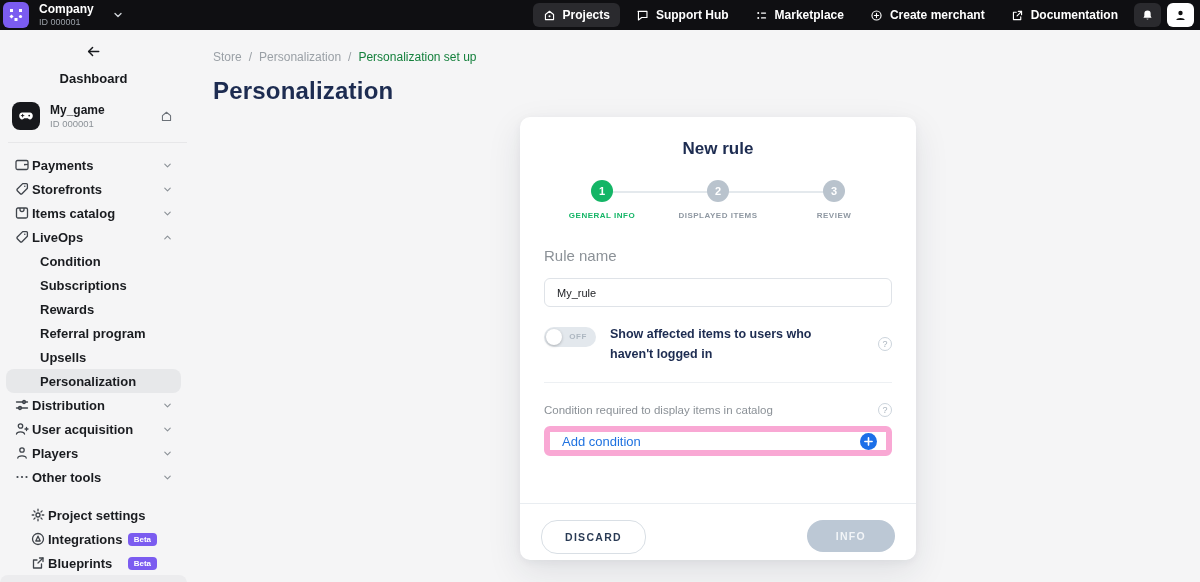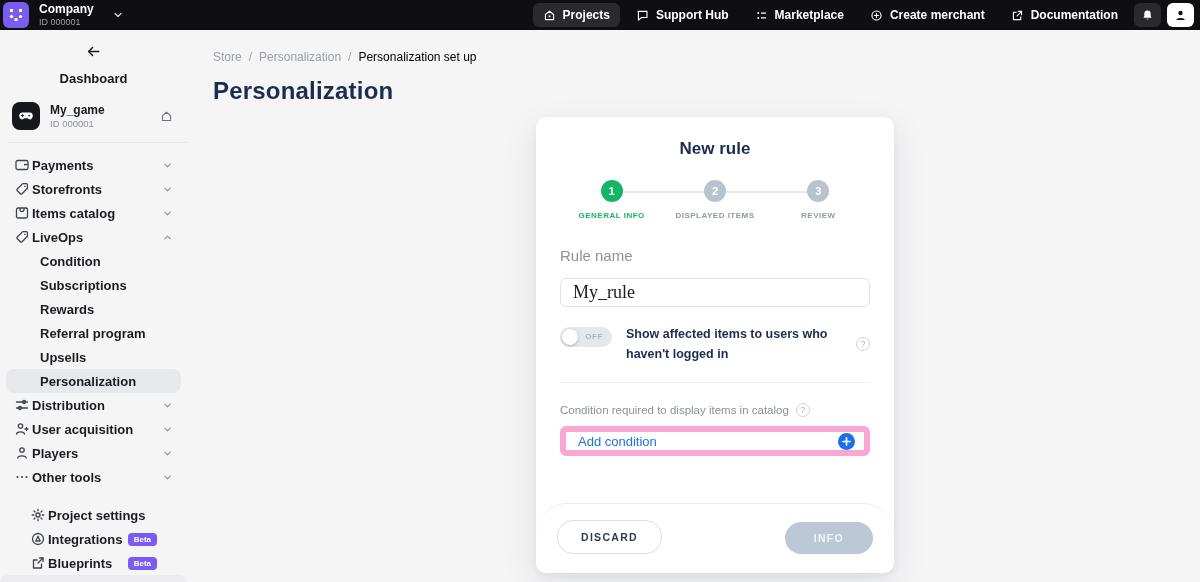--- a/index.html
+++ b/index.html
@@ -77,26 +77,26 @@
   .sidebar-footer {
     margin-top:auto; margin-bottom:4px; background:#ececee; border-radius:8px;
     display:flex; align-items:center; gap:10px; padding:8px 14px;
     font-size:12px; font-weight:bold; cursor:pointer;
   }
 
   
   .main { flex:1; padding:20px 0 0 26px; position:relative; }
   .breadcrumb { display:flex; gap:7px; font-size:12px; color:#9aa0a6; align-items:center; }
   .breadcrumb .crumb { cursor:pointer; }
-  .breadcrumb .current { color:#000000; }
+  .breadcrumb .current { color:#15803d; }
   .page-title { margin-top:13px; font-size:24px; font-weight:bold; color:#1d2c51; letter-spacing:0.2px; }
 
   
   .modal {
-    position:absolute; left:536px; top:117px; width:358px;
+    position:absolute; left:520px; top:117px; width:396px;
     background:#fff; border-radius:10px;
     box-shadow:0 12px 34px rgba(25,39,62,0.10), 0 2px 8px rgba(25,39,62,0.05);
   }
   .modal-body { padding:22px 24px 0; }
   .modal-title { text-align:center; font-size:17px; font-weight:bold; color:#1d2c51; }
 
   .stepper { position:relative; display:flex; margin-top:21px; }
   .stepper-line { position:absolute; left:15%; right:15%; top:11px; height:2px; background:#e4e9ed; }
   .step { flex:1; display:flex; flex-direction:column; align-items:center; gap:9px; position:relative; }
   .step-circle {
@@ -104,22 +104,22 @@
     font-size:11px; font-weight:bold; display:flex; align-items:center; justify-content:center;
     cursor:pointer;
   }
   .step-label { font-size:8px; font-weight:bold; letter-spacing:0.5px; color:#8f98a2; text-align:center; }
   .step.active .step-circle { background:#14b566; }
   .step.active .step-label { color:#14b566; }
 
   .field-label { margin:27px 0 14px; font-size:15px; color:#8b9197; }
   .text-input {
     width:100%; height:29px; border:1px solid #dfe3e8; border-radius:6px;
-    padding:0 12px; font-size:18px; color:#1a1c20; background:#fff;
-    font-family:Liberation Serif, serif; outline:none;
+    padding:0 12px; font-size:11px; color:#1a1c20; background:#fff;
+    font-family:Liberation Sans, sans-serif; outline:none;
   }
 
   .toggle-row { display:flex; gap:14px; margin-top:17px; }
   .toggle {
     width:52px; height:20px; background:#e3e8ed; border-radius:10px; position:relative;
     flex:none; margin-top:3px; cursor:pointer; border:0;
   }
   .toggle-knob {
     position:absolute; left:2px; top:2px; width:16px; height:16px; border-radius:50%;
     background:#fff; box-shadow:0 1px 3px rgba(0,0,0,0.25);
@@ -130,36 +130,36 @@
   }
   .toggle-label { width:236px; font-size:12.5px; font-weight:bold; color:#1d2c51; line-height:1.6; }
   .help-icon {
     width:14px; height:14px; flex:none; border:1px solid #ccd4dc; border-radius:50%;
     color:#aab4be; font-size:9px; line-height:12px; text-align:center;
     align-self:center; margin-left:auto; cursor:pointer;
   }
 
   .section-divider { border:0; border-top:1px solid #edf0f3; margin-top:18px; }
 
-  .condition-label-row { display:flex; align-items:center; gap:7px; margin-top:20px; font-size:11.5px; color:#8b9197; }
+  .condition-label-row { display:flex; align-items:center; gap:7px; margin-top:20px; font-size:11.5px; color:#8b9197;justify-content:space-between; }
   .condition-label-row .help-icon { margin-left:0; align-self:auto; }
   .add-condition {
     margin-top:9px; margin-bottom:47px; height:30px; width:100%;
     border:6px solid #f9a8d4; border-radius:6px; background:#fff;
     display:flex; align-items:center; justify-content:space-between;
     padding:0 9px 0 12px; color:#1f72e0; font-size:13px; cursor:pointer; font-family:inherit;
   }
   .plus-icon {
     width:17px; height:17px; border-radius:50%; background:#1b6fe8; color:#fff;
     display:flex; align-items:center; justify-content:center; flex:none;
   }
 
   .modal-footer {
-    border-top:1px solid #e9edf1; padding:16px 21px 19px;
-    display:flex; justify-content:space-between; align-items:flex-end;border-radius:31px;
+    border-top:1px solid #e9edf1; padding:16px 21px 6px;
+    display:flex; justify-content:space-between; align-items:flex-start;
   }
   .btn-discard {
     border:1px solid #d9dfe5; background:#fff; border-radius:16px; padding:10px 23px;
     font-size:10.5px; font-weight:bold; letter-spacing:1.3px; color:#2a3b55;
     cursor:pointer; font-family:inherit;
   }
   .btn-next {
     border:0; background:#bcc8d5; border-radius:16px; padding:10px 29px;
     font-size:10.5px; font-weight:bold; letter-spacing:1.3px; color:#f2f5f8;
     cursor:default; font-family:inherit;

